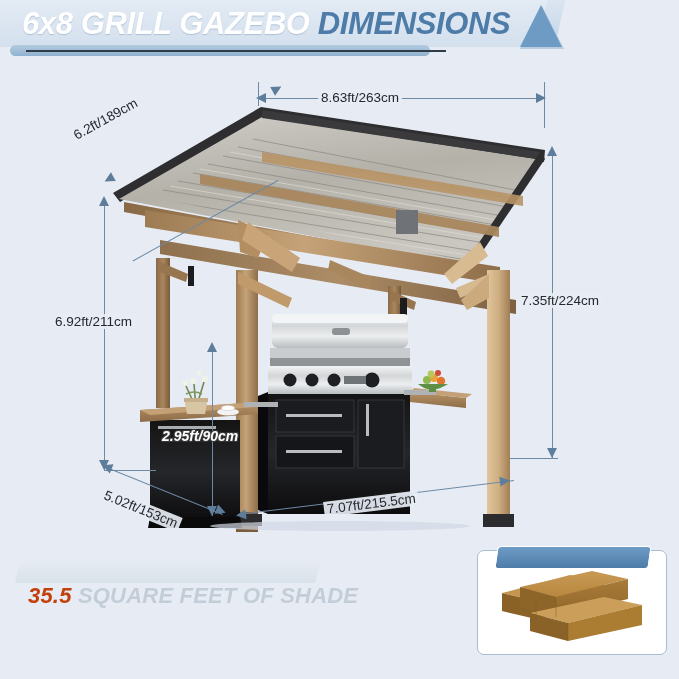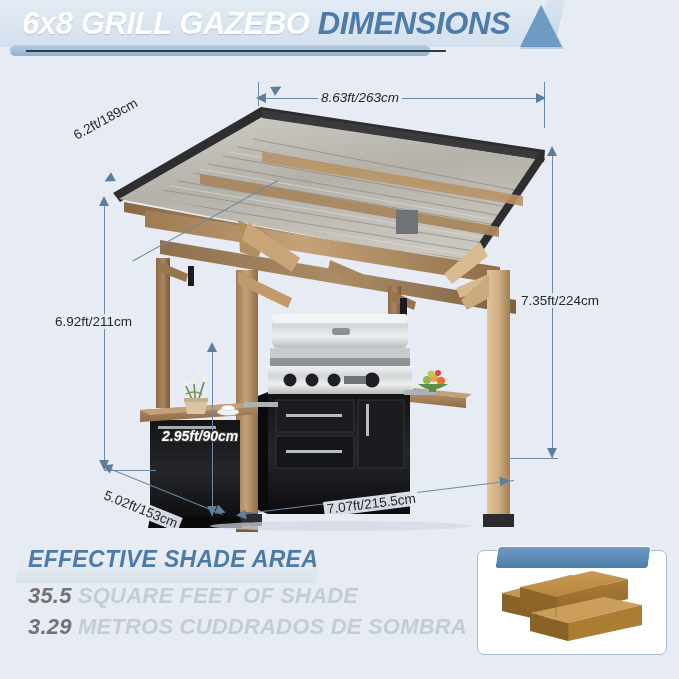--- a/index.html
+++ b/index.html
@@ -88,21 +88,21 @@
     position:absolute;left:28px;top:10px;
     font-size:23px;font-weight:bold;font-style:italic;color:#4d7ba8;
     letter-spacing:.3px;white-space:nowrap;
   }
   .shade-row{
     position:absolute;left:28px;font-size:22px;font-weight:bold;font-style:italic;
     white-space:nowrap;letter-spacing:.2px;
   }
   .sr1{top:47px;}
   .sr2{top:78px;}
-  .num{color:#737373;}
+  .num{color:#c2410c;}
   .unit{color:#c3cdd8;text-align:center;}
 
   .boxcard{
     position:absolute;left:477px;top:14px;width:188px;height:103px;
     background:#ffffff;border:1px solid #a8bdd2;border-radius:7px;
   }
   .boxbadge{
     position:absolute;left:496px;top:10px;width:152px;height:21px;
     background:linear-gradient(180deg,#6f9cc6 0%,#4d7ca9 100%);
     border:1.5px solid #ffffff;border-radius:4px;
@@ -306,21 +306,21 @@
       </g>
 
       <ellipse cx="340" cy="464" rx="130" ry="5" fill="#d2d9e4" opacity="0.7"></ellipse>
     </svg>
 
     <div class="dline dlineh" style="left:258px;top:36px;width:286px;"></div>
     <div class="arw arw-l" style="left:256px;top:31px;"></div>
     <div class="arw arw-r" style="left:536px;top:31px;"></div>
     <div class="tick" style="left:258px;top:20px;height:24px;"></div>
     <div class="tick" style="left:544px;top:20px;height:46px;"></div>
-    <div class="dlabel" style="left:318px;top:28px;font-style:italic;">8.63ft/263cm</div>
+    <div class="dlabel" style="left:318px;top:28px;">8.63ft/263cm</div>
 
     <div class="dline dlineh" style="left:112px;top:118px;width:166px;transform:rotate(-29deg);transform-origin:100% 50%;"></div>
     <div class="arw arw-l" style="left:104px;top:112px;transform:rotate(-29deg);"></div>
     <div class="arw arw-r" style="left:272px;top:22px;transform:rotate(-29deg);"></div>
     <div class="dlabel" style="left:72px;top:68px;transform:rotate(-29deg);transform-origin:0 50%;">6.2ft/189cm</div>
 
     <div class="dline dlinev" style="left:552px;top:86px;height:310px;"></div>
     <div class="arw arw-u" style="left:547px;top:84px;"></div>
     <div class="arw arw-d" style="left:547px;top:386px;"></div>
     <div class="tickh" style="left:510px;top:396px;width:48px;"></div>
@@ -343,29 +343,24 @@
     <div class="dlabel" style="left:102px;top:424px;transform:rotate(22deg);transform-origin:0 50%;">5.02ft/153cm</div>
 
     <div class="dline dlineh" style="left:238px;top:452px;width:278px;transform:rotate(-7deg);transform-origin:0 50%;"></div>
     <div class="arw arw-l" style="left:236px;top:448px;transform:rotate(-7deg);"></div>
     <div class="arw arw-r" style="left:500px;top:414px;transform:rotate(-7deg);"></div>
     <div class="dlabel" style="left:324px;top:440px;transform:rotate(-7deg);transform-origin:0 50%;">7.07ft/215.5cm</div>
   </div>
 
   <div class="ftr">
     <div class="shade-band"></div>
-    <div class="shade-ttl">EFFECTIVE SHADE AREA</div>
 
     <div class="shade-row sr1">
       <span class="num">35.5</span>
       <span class="unit">SQUARE FEET OF SHADE</span>
-    </div>
-    <div class="shade-row sr2">
-      <span class="num">3.29</span>
-      <span class="unit">METROS CUDDRADOS DE SOMBRA</span>
     </div>
 
     <div class="boxcard">
       <svg viewBox="0 0 188 103" width="188" height="103">
         <defs>
           <linearGradient id="bxTop" x1="0" y1="0" x2="0" y2="1">
             <stop offset="0" stop-color="#c89a55"></stop>
               <stop offset="1" stop-color="#b8873f"></stop>
           </linearGradient>
           <linearGradient id="bxFront" x1="0" y1="0" x2="0" y2="1">

